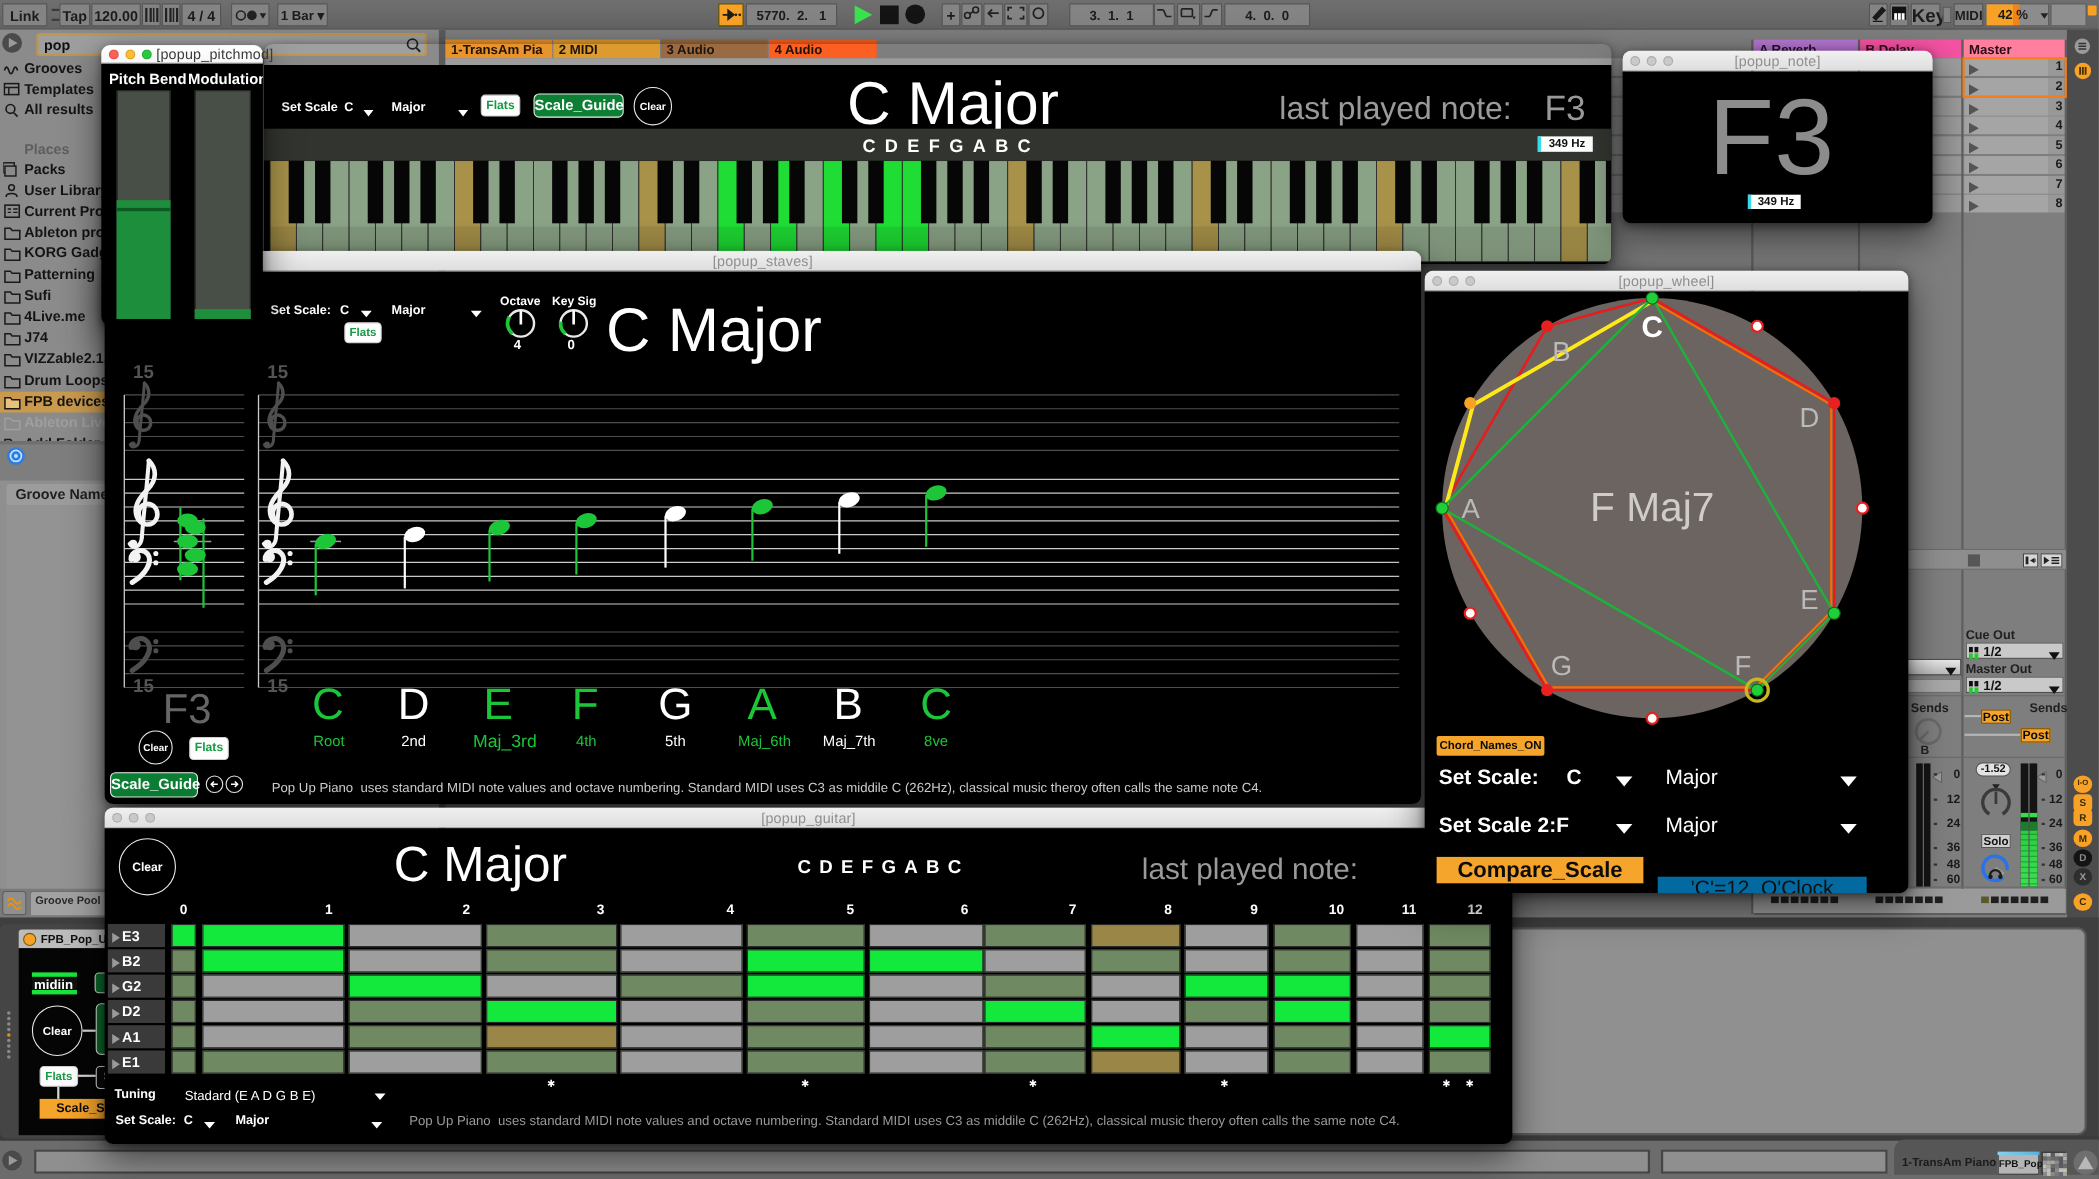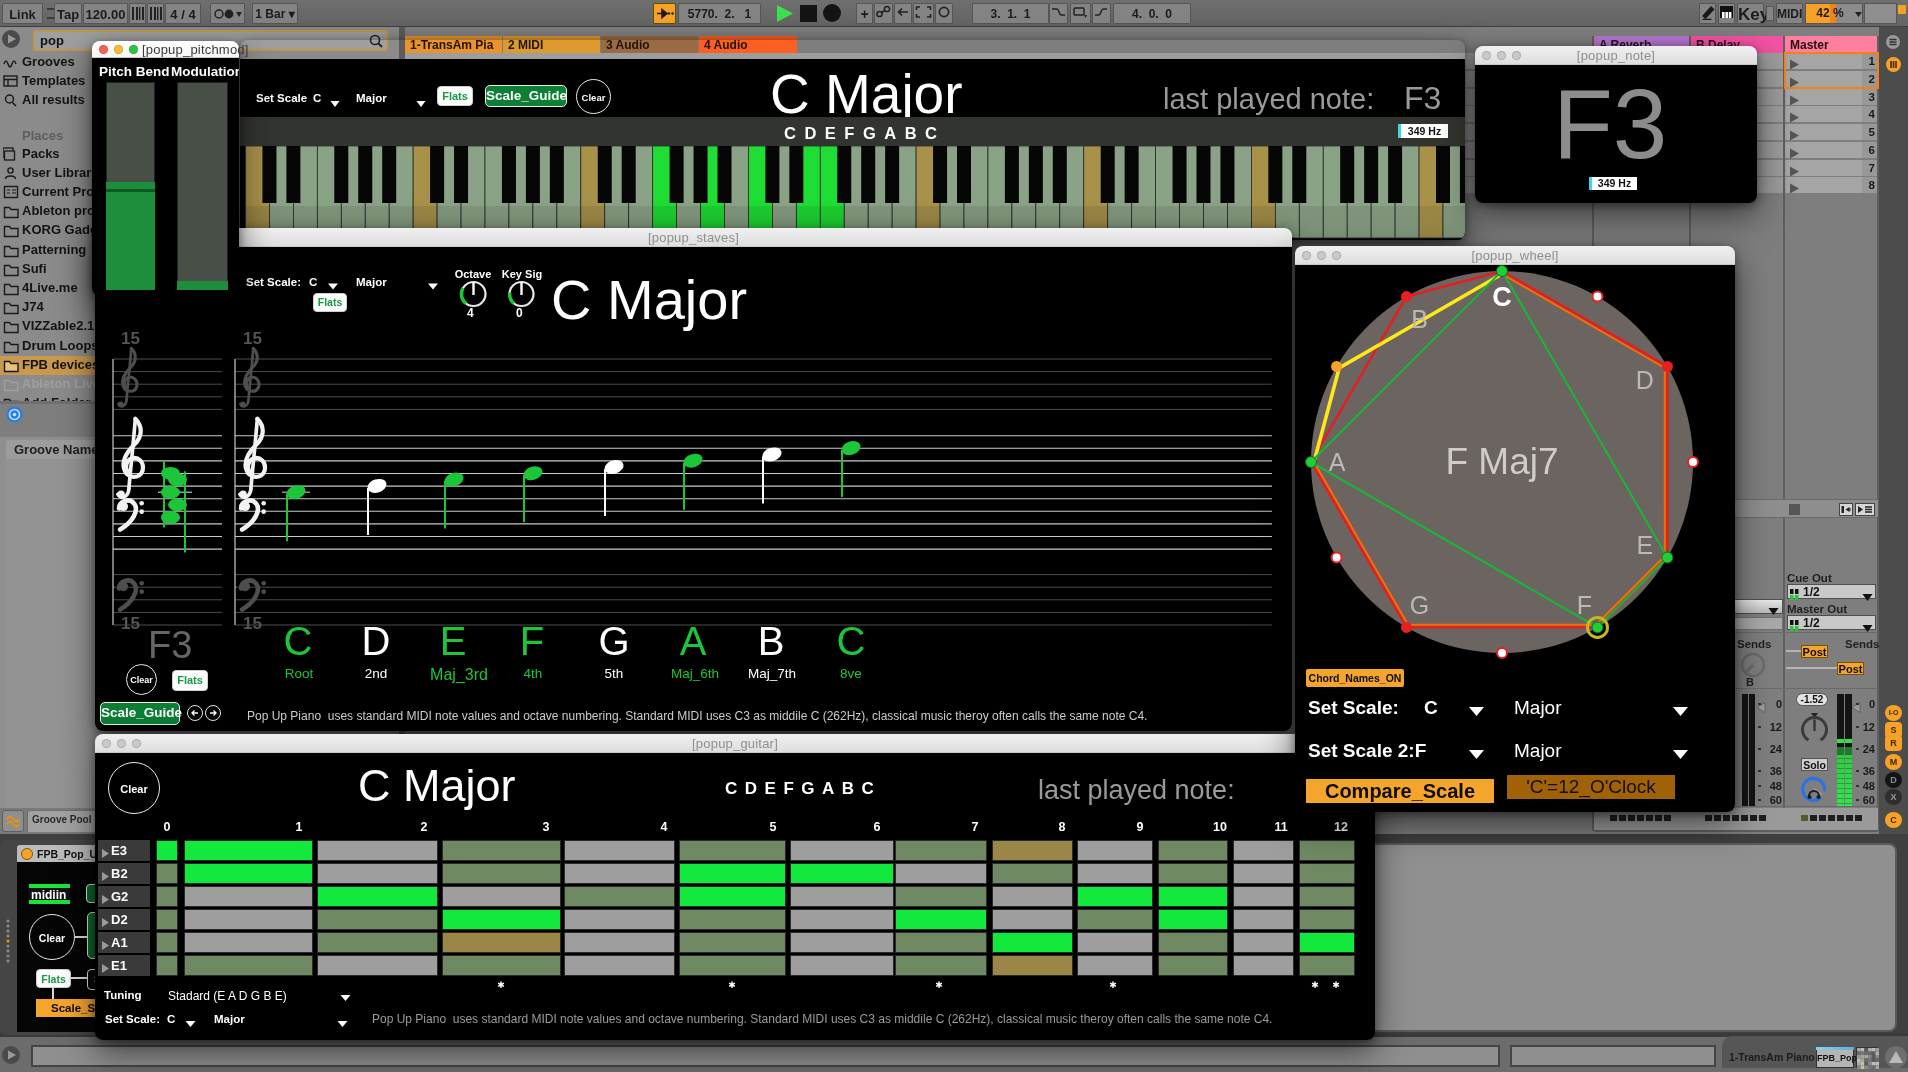--- a/index.html
+++ b/index.html
@@ -979,21 +979,21 @@
         <div style="left:60px;top:67px;width:24px;height:14px;font-size:12.5px;font-weight:bold;color:#fff;text-align:center;">0</div>
         <div style="left:192px;top:67px;width:24px;height:14px;font-size:12.5px;font-weight:bold;color:#fff;text-align:center;">1</div>
         <div style="left:317px;top:67px;width:24px;height:14px;font-size:12.5px;font-weight:bold;color:#fff;text-align:center;">2</div>
         <div style="left:439px;top:67px;width:24px;height:14px;font-size:12.5px;font-weight:bold;color:#fff;text-align:center;">3</div>
         <div style="left:557px;top:67px;width:24px;height:14px;font-size:12.5px;font-weight:bold;color:#fff;text-align:center;">4</div>
         <div style="left:666px;top:67px;width:24px;height:14px;font-size:12.5px;font-weight:bold;color:#fff;text-align:center;">5</div>
         <div style="left:770px;top:67px;width:24px;height:14px;font-size:12.5px;font-weight:bold;color:#fff;text-align:center;">6</div>
         <div style="left:868px;top:67px;width:24px;height:14px;font-size:12.5px;font-weight:bold;color:#fff;text-align:center;">7</div>
         <div style="left:955px;top:67px;width:24px;height:14px;font-size:12.5px;font-weight:bold;color:#fff;text-align:center;">8</div>
         <div style="left:1033px;top:67px;width:24px;height:14px;font-size:12.5px;font-weight:bold;color:#fff;text-align:center;">9</div>
-        <div style="left:1108px;top:67px;width:24px;height:14px;font-size:12.5px;font-weight:bold;color:#fff;text-align:right;">10</div>
+        <div style="left:1108px;top:67px;width:24px;height:14px;font-size:12.5px;font-weight:bold;color:#fff;text-align:center;">10</div>
         <div style="left:1174px;top:67px;width:24px;height:14px;font-size:12.5px;font-weight:bold;color:#fff;text-align:center;">11</div>
         <div style="left:1234px;top:67px;width:24px;height:14px;font-size:12.5px;font-weight:bold;color:#fff;text-align:center;">12</div>
         <div style="left:3px;top:87px;width:52px;height:21px;background:#3a3a3a;"></div>
         <div style="left:6px;top:92px;width:10px;height:11px;"><svg width="9" height="11">
             <path d="M1,1 L8,5.5 L1,10z" fill="#9a9a9a"></path>
           </svg></div>
         <div style="left:16px;top:90px;width:40px;height:15px;font-size:13px;font-weight:bold;color:#fff;">E3</div>
         <div style="left:61px;top:87px;width:21.5px;height:21px;background:#13e93c;border:1px solid #2a2a2a;"></div>
         <div style="left:89px;top:87px;width:128.5px;height:21px;background:#13e93c;border:1px solid #2a2a2a;"></div>
         <div style="left:221.5px;top:87px;width:121.0px;height:21px;background:#9e9e9e;border:1px solid #2a2a2a;"></div>
@@ -1169,21 +1169,21 @@
           </svg></div>
         <div style="left:13px;top:475px;width:150px;height:22px;font-size:19px;color:#fff;font-weight:bold;">Set Scale 2:F</div>
         <div style="left:173px;top:481px;width:18px;height:13px;"><svg width="17" height="12">
             <path d="M1,2 l15,0 -7.5,9z" fill="#fff"></path>
           </svg></div>
         <div style="left:219px;top:475px;width:80px;height:22px;font-size:19px;color:#fff;">Major</div>
         <div style="left:377px;top:481px;width:18px;height:13px;"><svg width="17" height="12">
             <path d="M1,2 l15,0 -7.5,9z" fill="#fff"></path>
           </svg></div>
         <div class="obtn" style="left:11px;top:514px;width:188px;height:24px;font-size:20px;line-height:24px;">Compare_Scale</div>
-        <div style="left:212px;top:510px;width:168px;height:24px;background:#a16207;color:#111;font-size:19px;text-align:center;line-height:24px;">'C'=12_O'Clock</div>
+        <div style="left:212px;top:532px;width:190px;height:24px;background:#0369a1;color:#111;font-size:19px;text-align:center;line-height:24px;">'C'=12_O'Clock</div>
       </div>
     </div>
     <div class="win" style="left:92px;top:41px;width:147px;height:255px;">
       <div class="tbar active" style="height:17px">
         <div class="circ" style="left:7px;top:4px;width:9px;height:9px;background:#ff5f57;border:0.5px solid rgba(0,0,0,0.15);"></div>
         <div class="circ" style="left:22px;top:4px;width:9px;height:9px;background:#febc2e;border:0.5px solid rgba(0,0,0,0.15);"></div>
         <div class="circ" style="left:37px;top:4px;width:9px;height:9px;background:#28c840;border:0.5px solid rgba(0,0,0,0.15);"></div>
         <div class="ttl active" style="top:1px;left:50px;width:auto;text-align:left">[popup_pitchmod]</div>
       </div>
       <div class="body" style="top:17px"></div>

